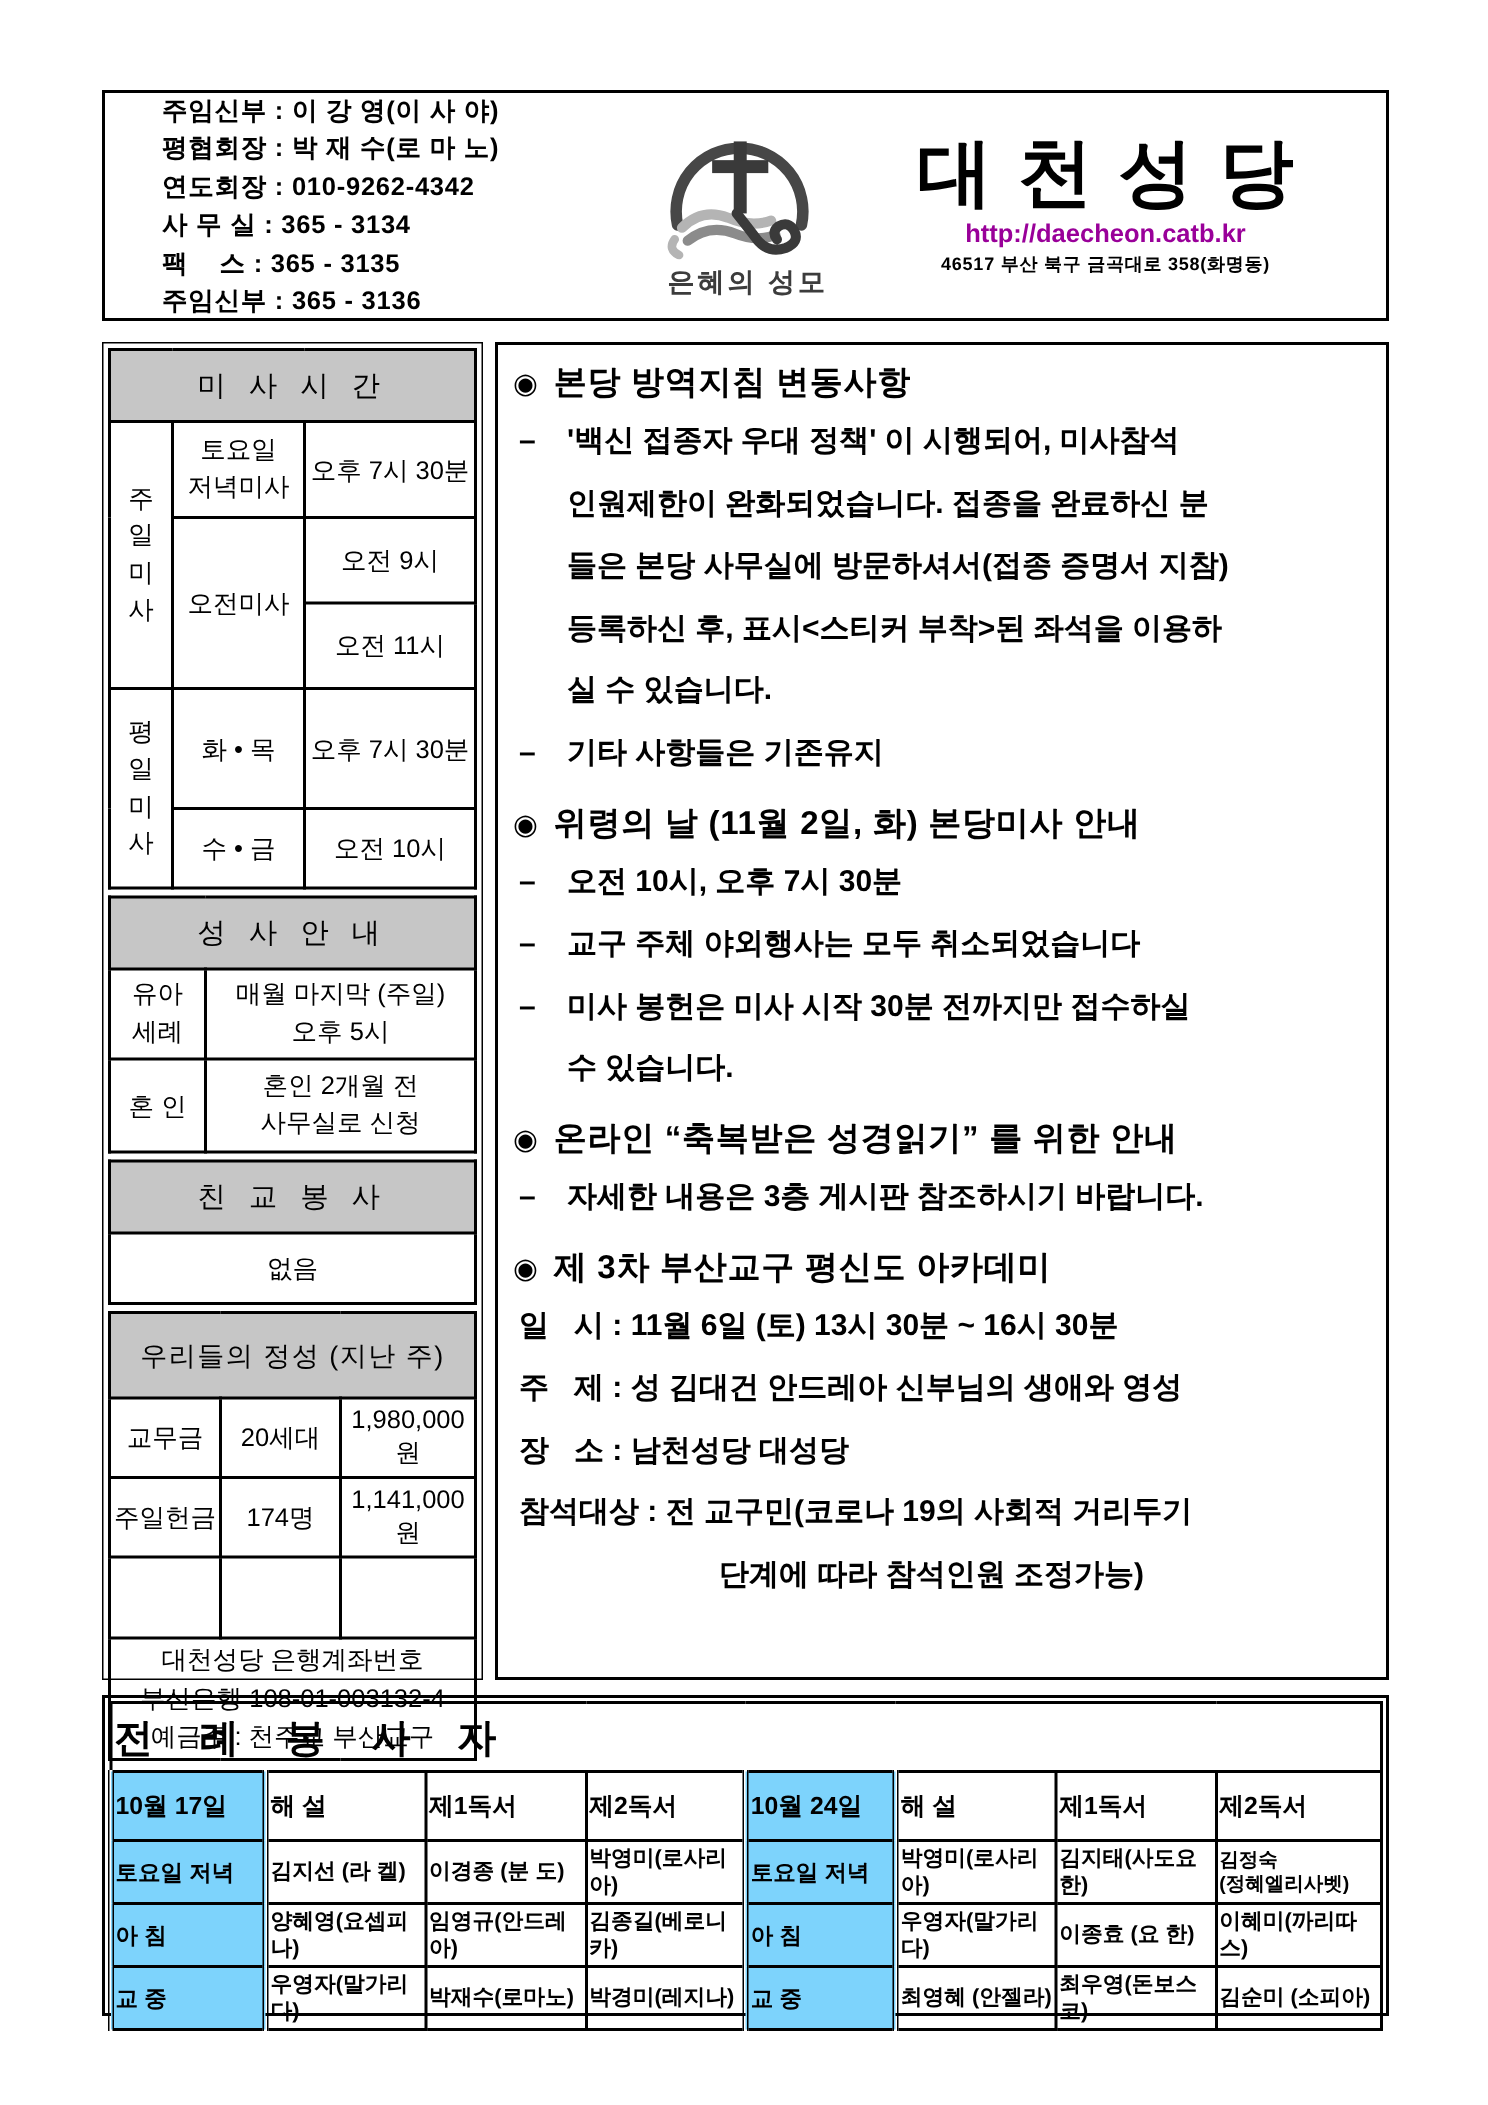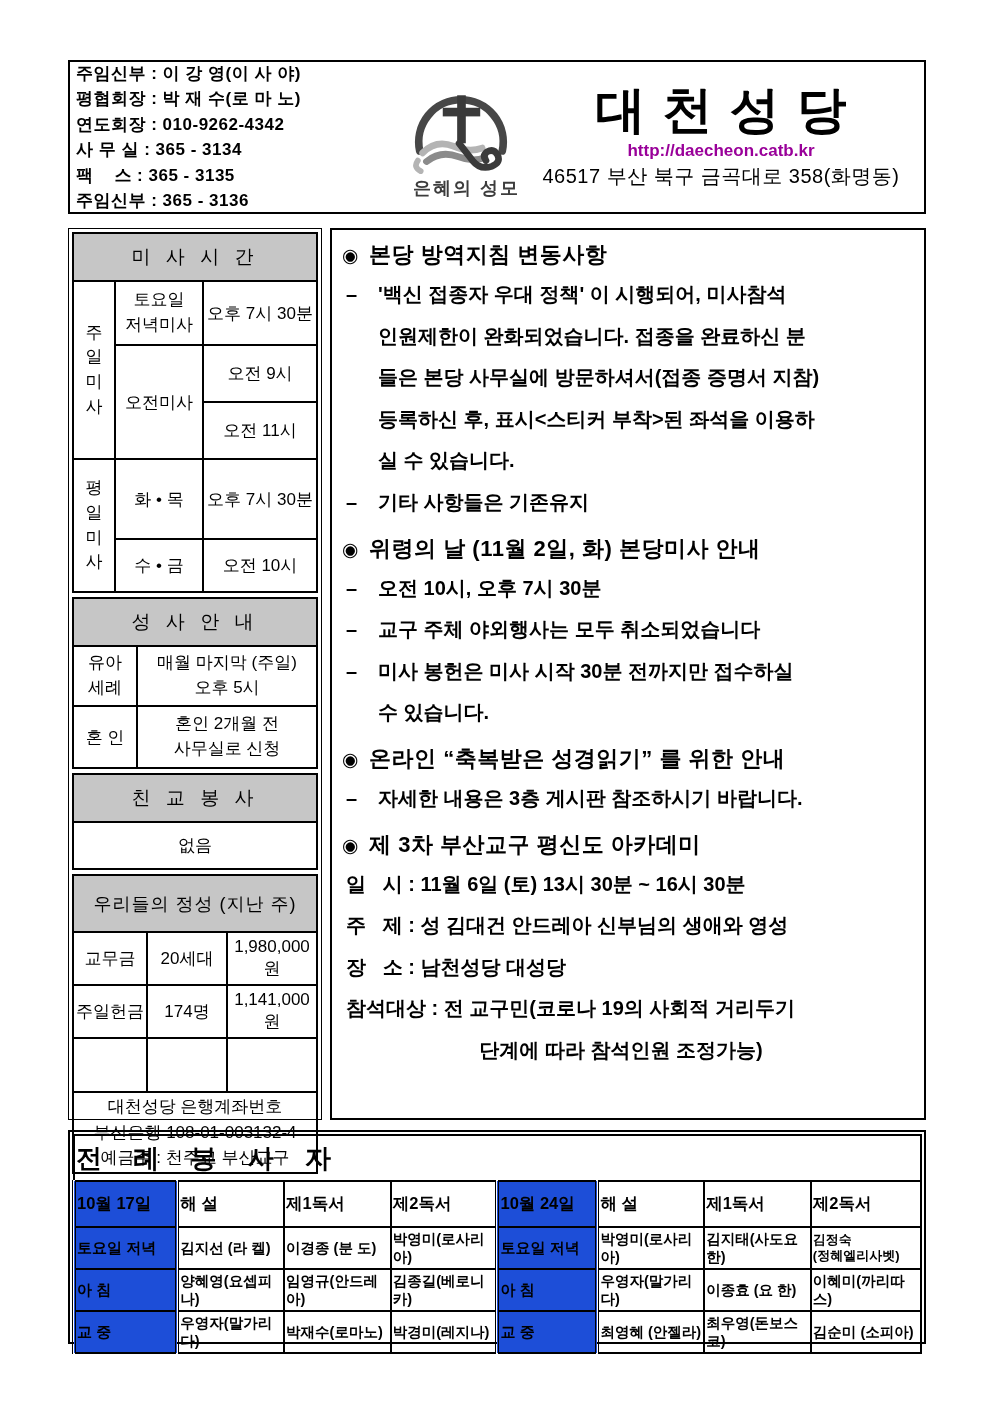--- a/index.html
+++ b/index.html
@@ -6,29 +6,29 @@
   body{
     width:992px;height:1403px;background:#ffffff;color:#000;
     font-family:"Liberation Sans","DejaVu Sans",sans-serif;
     position:relative;overflow:hidden;
   }
   .abs{position:absolute;box-sizing:border-box;}
 
   
   #header-box{left:68px;top:60px;width:858px;height:154px;border:2px solid #000;
     display:flex;align-items:center;}
-  .contact{padding-left:6px;width:296px;font-size:17px;font-weight:bold;
+  .contact{padding-left:38px;width:296px;font-size:17px;font-weight:bold;
     line-height:1.5;letter-spacing:0.5px;}
   .contact div{white-space:pre;}
   .logo-wrap{width:148px;text-align:right;line-height:1;}
   .logo-caption{font-size:18px;font-weight:bold;color:#3c3c3c;letter-spacing:2px;margin-top:2px;}
   .title-wrap{flex:1;text-align:center;padding-right:2px;}
   .church-title{font-size:50px;font-weight:bold;letter-spacing:0.34em;text-indent:0.34em;line-height:1.05;}
   .church-url{font-size:17px;font-weight:bold;color:#990099;margin-top:4px;}
-  .church-address{font-size:20px;font-weight:normal;margin-top:2px;letter-spacing:0.5px;}
+  .church-address{font-size:12px;font-weight:bold;margin-top:2px;letter-spacing:0.5px;}
 
   
   #left-col{left:68px;top:228px;width:254px;height:892px;border:1px solid #000;
     padding:3px;display:flex;flex-direction:column;gap:4px;background:#fff;}
   .sec{width:100%;border-collapse:collapse;table-layout:fixed;}
   .sec td{border:2px solid #000;font-weight:normal;text-align:center;vertical-align:middle;
     font-size:17px;padding:1px 2px;}
   .sec .hdr{background:#c6c6c6;font-size:19px;letter-spacing:5px;height:44px;}
   .ml{white-space:pre-line;line-height:1.45;}
   .cell-sm{font-size:16.5px;}
@@ -48,21 +48,21 @@
   .ann-plain{font-size:20px;font-weight:bold;line-height:2.08;white-space:pre-wrap;
     word-break:keep-all;padding-left:4px;}
 
   
   #bottom-box{left:68px;top:1130px;width:858px;height:214px;border:2px solid #000;padding:2px;}
   #ministers{width:100%;height:100%;border-collapse:collapse;table-layout:fixed;}
   #ministers td{border:2px solid #000;font-weight:bold;
     vertical-align:middle;font-size:15px;padding:0 1px;}
   #ministers .mt-title{font-size:26px;letter-spacing:12px;font-weight:bold;height:44px;}
   #ministers .mt-head td{font-size:16.5px;height:44px;}
-  #ministers .gray{background:#1d4ed8;}
+  #ministers .gray{background:#7dd3fc;}
   #ministers .sep{border-left:4px double #000;border-right:4px double #000;}
   #ministers .name{font-size:14.5px;white-space:pre-line;line-height:1.25;}
 </style>
 </head>
 <body>
 
 <div id="header-box" class="abs">
   <div class="contact">
     <div>주임신부 : 이 강 영(이 사 야)</div>
     <div>평협회장 : 박 재 수(로 마 노)</div>

